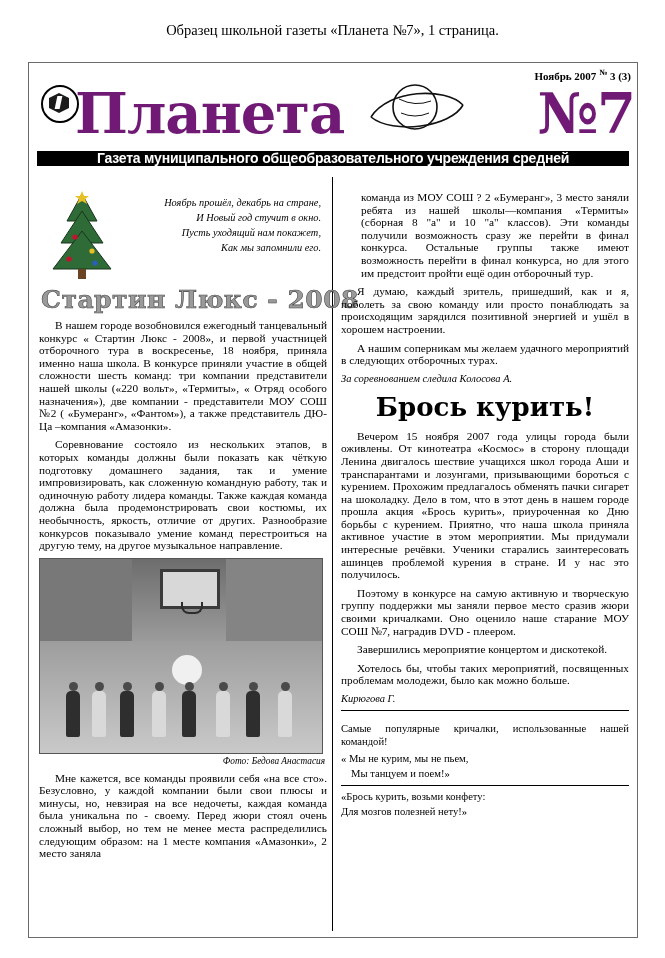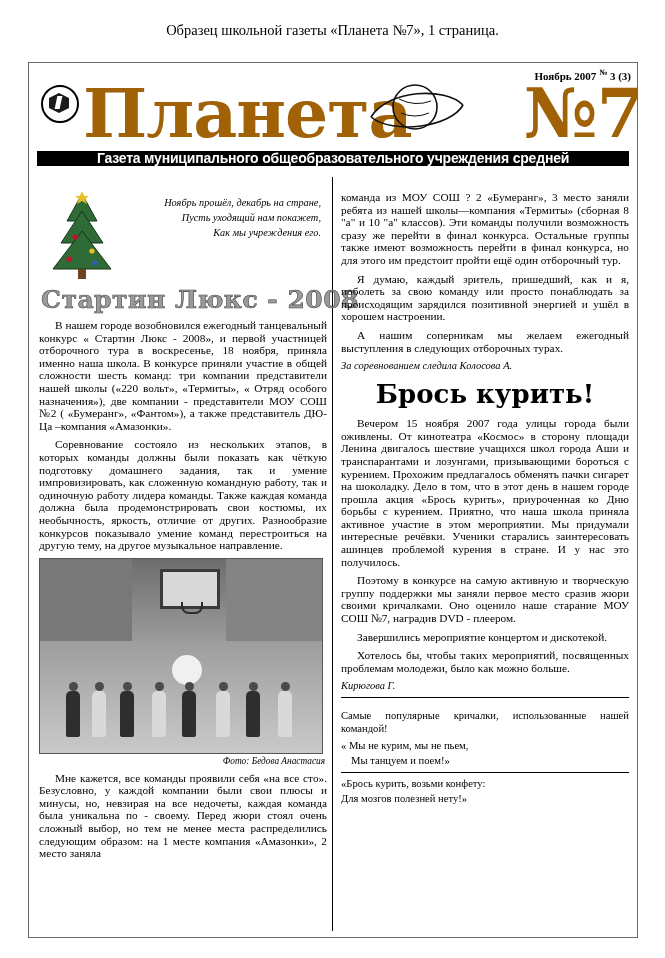--- a/index.html
+++ b/index.html
@@ -26,24 +26,24 @@
   }
   .logo-badge .inner{
     position:absolute;left:6px;top:6px;width:20px;height:20px;background:#1b1b1b;
     clip-path:polygon(50% 0%,100% 25%,100% 75%,50% 100%,0% 75%,0% 25%);
   }
   .logo-badge .inner:after{
     content:"";position:absolute;left:7px;top:3px;width:5px;height:13px;background:#fff;
     transform:skewX(-12deg);
   }
   .paper-title{
-    position:absolute;left:54px;top:14px;width:560px;height:74px;
-    font-family:"DejaVu Serif",serif;font-weight:bold;font-size:68px;
+    position:absolute;left:46px;top:14px;width:560px;height:74px;
+    font-family:"DejaVu Serif",serif;font-weight:bold;font-size:56px;
     letter-spacing:-1px;line-height:72px;white-space:nowrap;
-    color:#a16207;
+    color:#701a75;
   }
   .paper-title .num{float:right;}
   .planet-ring{
     position:absolute;left:330px;top:16px;width:112px;height:60px;
     pointer-events:none;
   }
   .subtitle-bar{
     position:absolute;left:8px;right:8px;top:88px;height:15px;
     background:#000;color:#fff;font-size:14px;font-weight:bold;
     text-align:center;line-height:15px;font-family:"Liberation Sans",sans-serif;
@@ -52,21 +52,21 @@
   
   .content{position:absolute;left:0;right:0;top:112px;bottom:0;}
   .col{position:absolute;top:16px;}
   .col-left{left:10px;width:288px;}
   .col-right{left:312px;width:288px;}
   .divider{position:absolute;left:303px;top:2px;bottom:6px;width:1px;background:#000;}
   p.j{
     text-align:justify;font-size:11.3px;line-height:12.6px;margin:0 0 6px 0;
     text-indent:16px;font-family:"Liberation Serif",serif;
   }
-  p.j.noind{text-indent:0;}
+  p.j.noind{text-indent:0;margin-left:20px;}
   .sign{text-align:left;font-style:italic;font-size:10.5px;margin:2px 0 6px 0;}
   
   .poem-block{position:relative;height:92px;margin-bottom:2px;}
   .tree{
     position:absolute;left:6px;top:0px;width:74px;height:92px;
   }
   .poem{
     position:absolute;left:86px;top:4px;width:196px;
     font-style:italic;font-size:10.3px;line-height:15px;text-align:right;
     font-family:"Liberation Serif",serif;
@@ -156,22 +156,23 @@
           <polygon points="37,40 66,78 8,78" fill="#2f6b37" stroke="#18351c"></polygon>
           <rect x="33" y="78" width="8" height="10" fill="#6b4423"></rect>
           <circle cx="30" cy="46" r="2.6" fill="#c8102e"></circle>
           <circle cx="47" cy="60" r="2.6" fill="#e8c021"></circle>
           <circle cx="24" cy="68" r="2.6" fill="#c8102e"></circle>
           <circle cx="50" cy="72" r="2.6" fill="#2a5fbf"></circle>
           <polygon points="37,0 39,5 44,5 40,8 42,13 37,10 32,13 34,8 30,5 35,5" fill="#e8c021"></polygon>
         </svg>
         <div class="poem">
           <div>Ноябрь прошёл, декабрь на стране,</div>
+          <div>И Новый год стучит в окно.</div>
           <div>Пусть уходящий нам покажет,</div>
-          <div>Как мы учреждения его.</div>
+          <div>Как мы запомнили его.</div>
         </div>
       </div>
 
       <div class="headline-startin">Стартин Люкс - 2008</div>
 
       <p class="j">В нашем городе возобновился ежегодный танцевальный конкурс « Стартин Люкс - 2008», и первой участницей отборочного тура в воскресенье, 18 ноября, приняла именно наша школа. В конкурсе приняли участие в общей сложности шесть команд: три компании представители нашей школы («220 вольт», «Термиты», « Отряд особого назначения»), две компании - представители МОУ СОШ №2  ( «Бумеранг», «Фантом»), а также представитель ДЮ-Ца –компания «Амазонки».</p>
       <p class="j">Соревнование состояло из нескольких этапов, в которых команды должны были показать как чёткую подготовку домашнего задания, так и умение импровизировать, как сложенную командную работу, так и одиночную работу лидера команды. Также каждая команда должна была продемонстрировать свои костюмы, их необычность, яркость, отличие от других. Разнообразие конкурсов показывало умение команд перестроиться на другую тему, на другое музыкальное направление.</p>
 
       <div class="photo">
         <div class="sky"></div>
@@ -190,21 +191,21 @@
         <div class="fig l" style="left:238px;"></div>
       </div>
       <div class="caption">Фото:  Бедова Анастасия</div>
 
       <p class="j">Мне кажется, все команды проявили себя «на все сто». Безусловно, у каждой компании были свои плюсы и минусы, но, невзирая на все недочеты, каждая команда была уникальна по - своему. Перед жюри стоял очень сложный выбор, но тем не менее места распределились следующим образом: на 1 месте компания «Амазонки», 2 место заняла</p>
     </div>
 
     <div class="col col-right">
       <p class="j noind">команда из МОУ СОШ ? 2  «Бумеранг», 3 место заняли ребята из нашей школы—компания «Термиты» (сборная 8 "а" и 10 "а" классов). Эти команды получили возможность сразу же перейти в финал конкурса. Остальные группы также имеют возможность перейти в финал конкурса, но для этого им предстоит пройти ещё один отборочный тур.</p>
       <p class="j">Я думаю, каждый зритель, пришедший, как и я, поболеть за свою команду или просто понаблюдать за происходящим зарядился позитивной энергией и ушёл в хорошем настроении.</p>
-      <p class="j">А нашим соперникам мы желаем ежегодный выступления в следующих отборочных турах.</p>
+      <p class="j">А нашим соперникам мы желаем удачного мероприятий в следующих отборочных турах.</p>
       <div class="sign">За соревнованием следила Колосова А.</div>
 
       <div class="headline-brosskurit">Брось курить!</div>
 
       <p class="j">Вечером 15 ноября 2007 года улицы города были оживлены. От кинотеатра «Космос» в сторону площади Ленина двигалось шествие учащихся школ города Аши и транспарантами и лозунгами, призывающими бороться с курением. Прохожим предлагалось обменять пачки сигарет на шоколадку. Дело в том, что в этот день в нашем городе прошла акция «Брось курить», приуроченная ко Дню борьбы с курением. Приятно, что наша школа приняла активное участие в этом мероприятии. Мы придумали интересные речёвки. Ученики старались заинтересовать ашинцев проблемой курения в стране. И у нас это получилось.</p>
       <p class="j">Поэтому в конкурсе на самую активную и творческую группу поддержки мы заняли первое место сразив жюри своими кричалками. Оно оценило наше старание МОУ СОШ №7, наградив DVD - плеером.</p>
       <p class="j">Завершились мероприятие концертом и дискотекой.</p>
       <p class="j">Хотелось бы, чтобы таких мероприятий, посвященных проблемам молодежи, было как можно больше.</p>
       <div class="sign">Кирюгова Г.</div>
 

